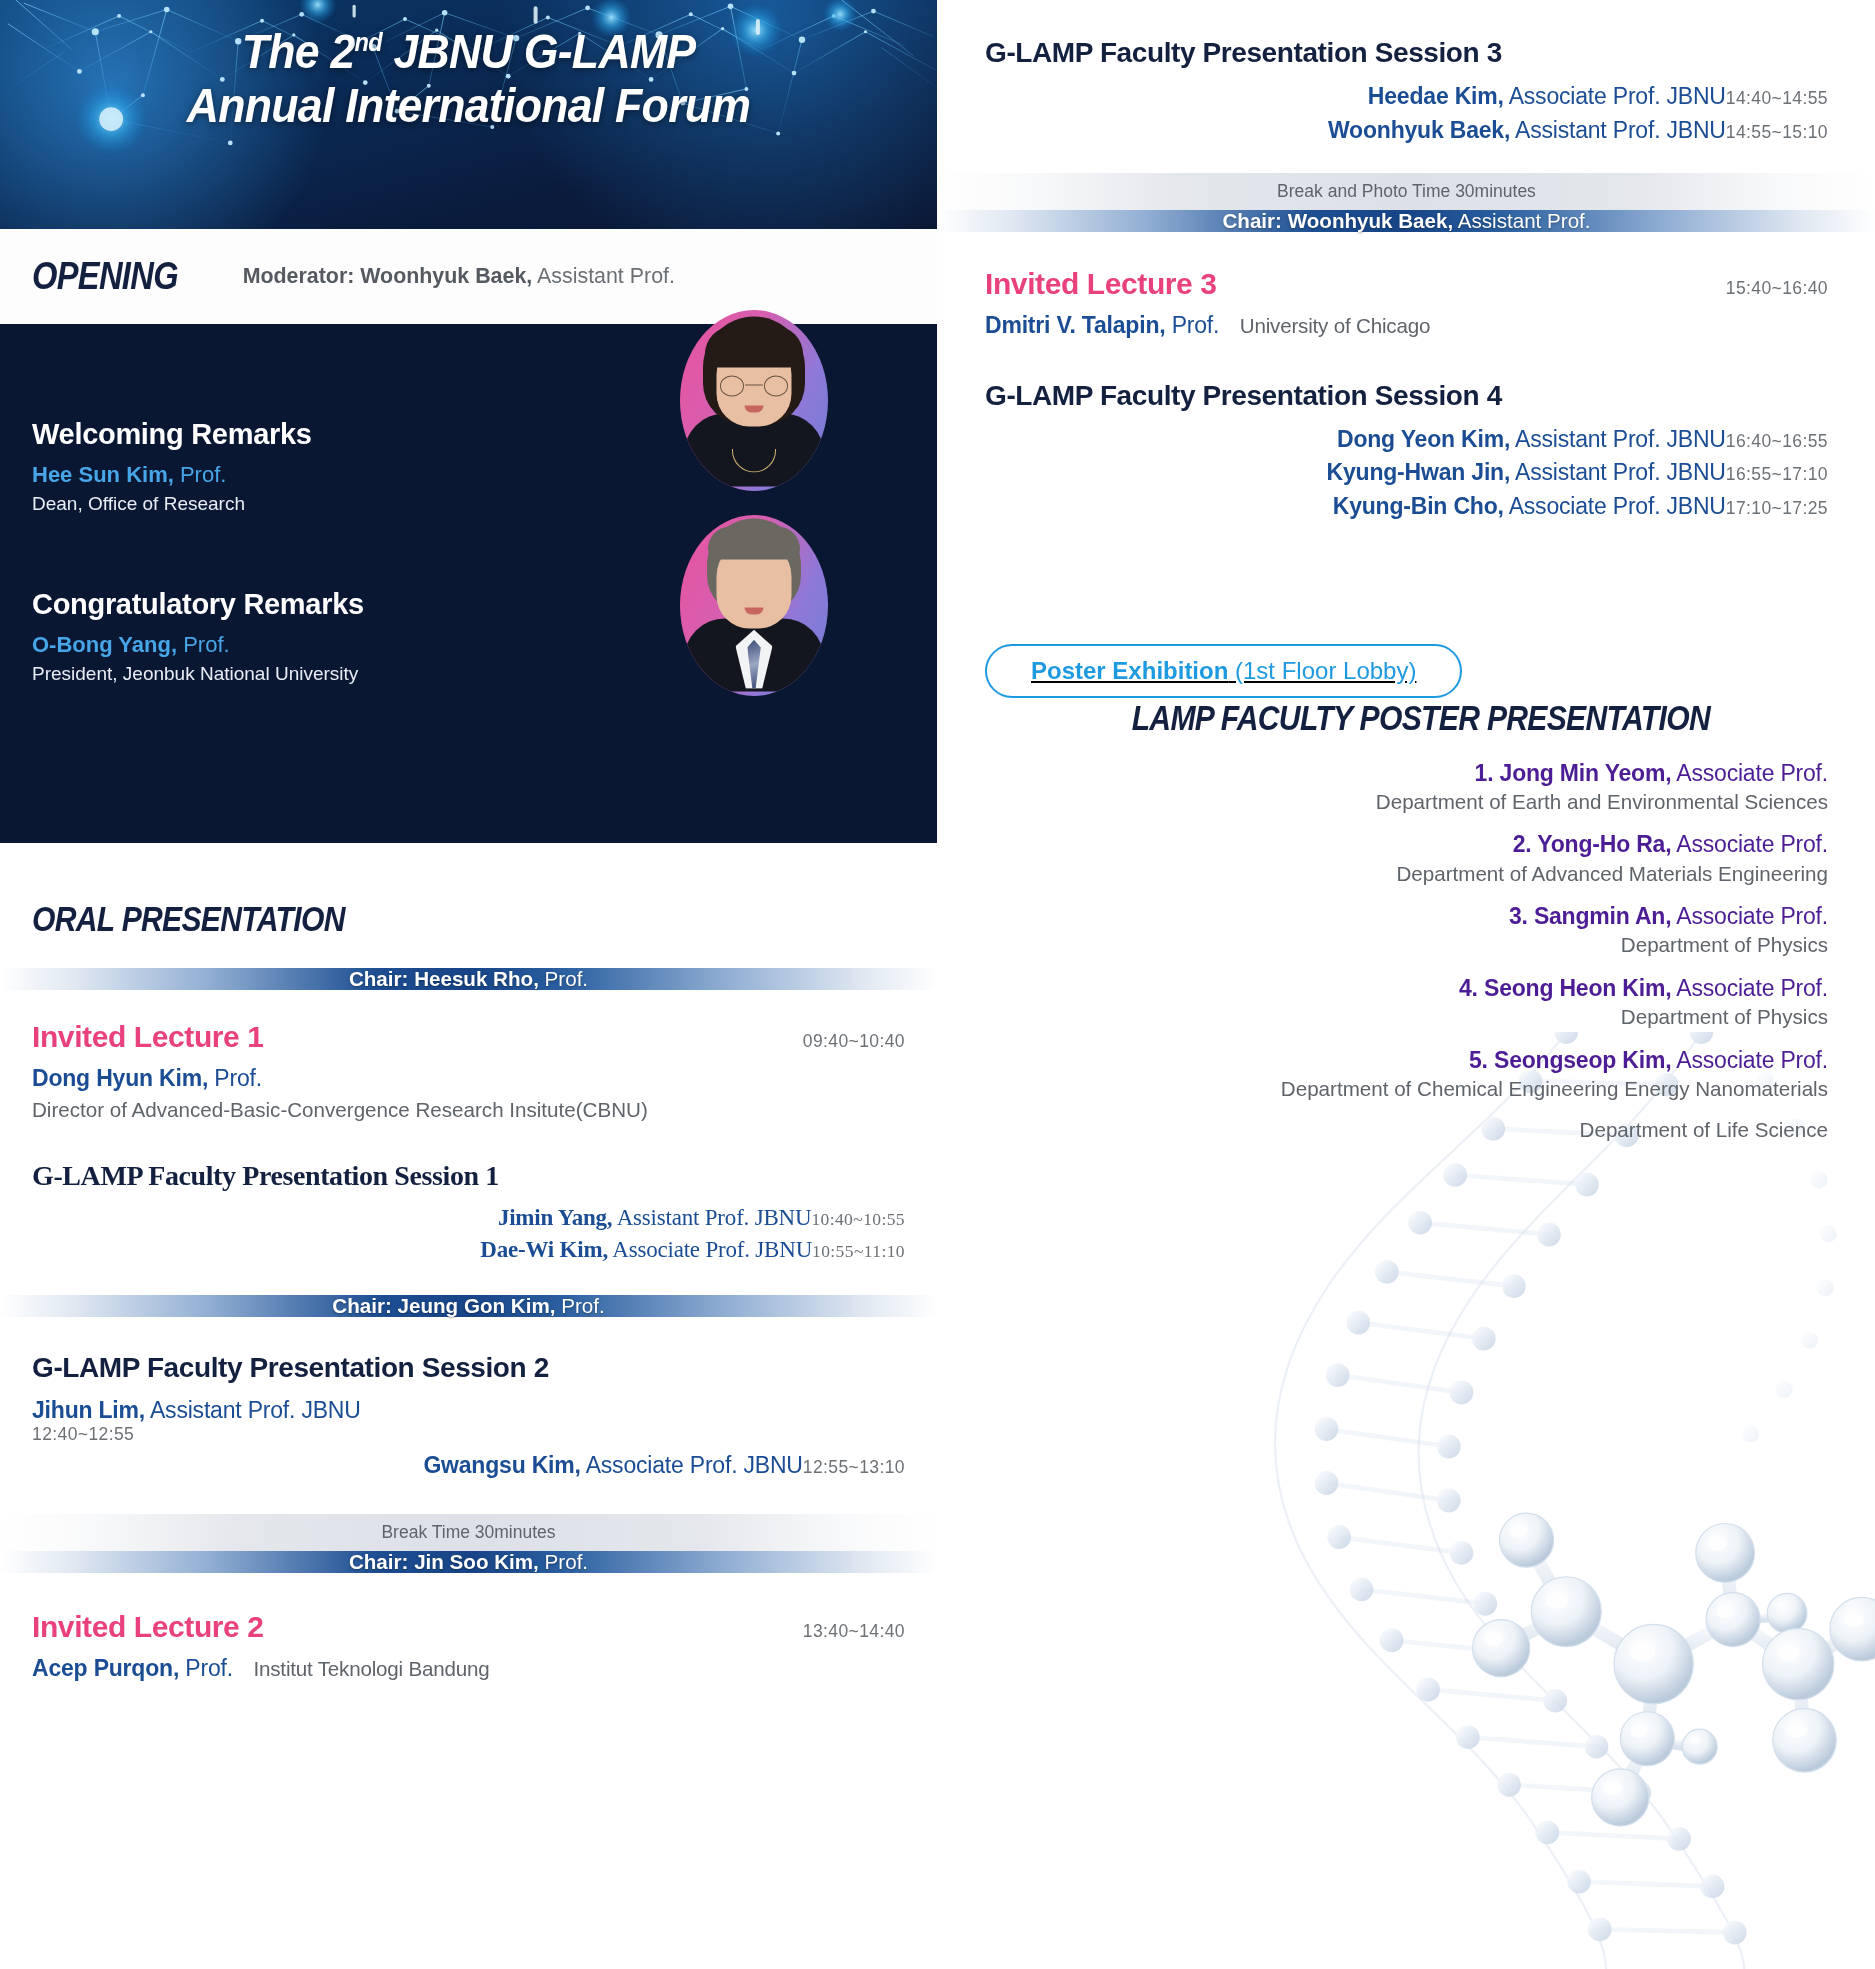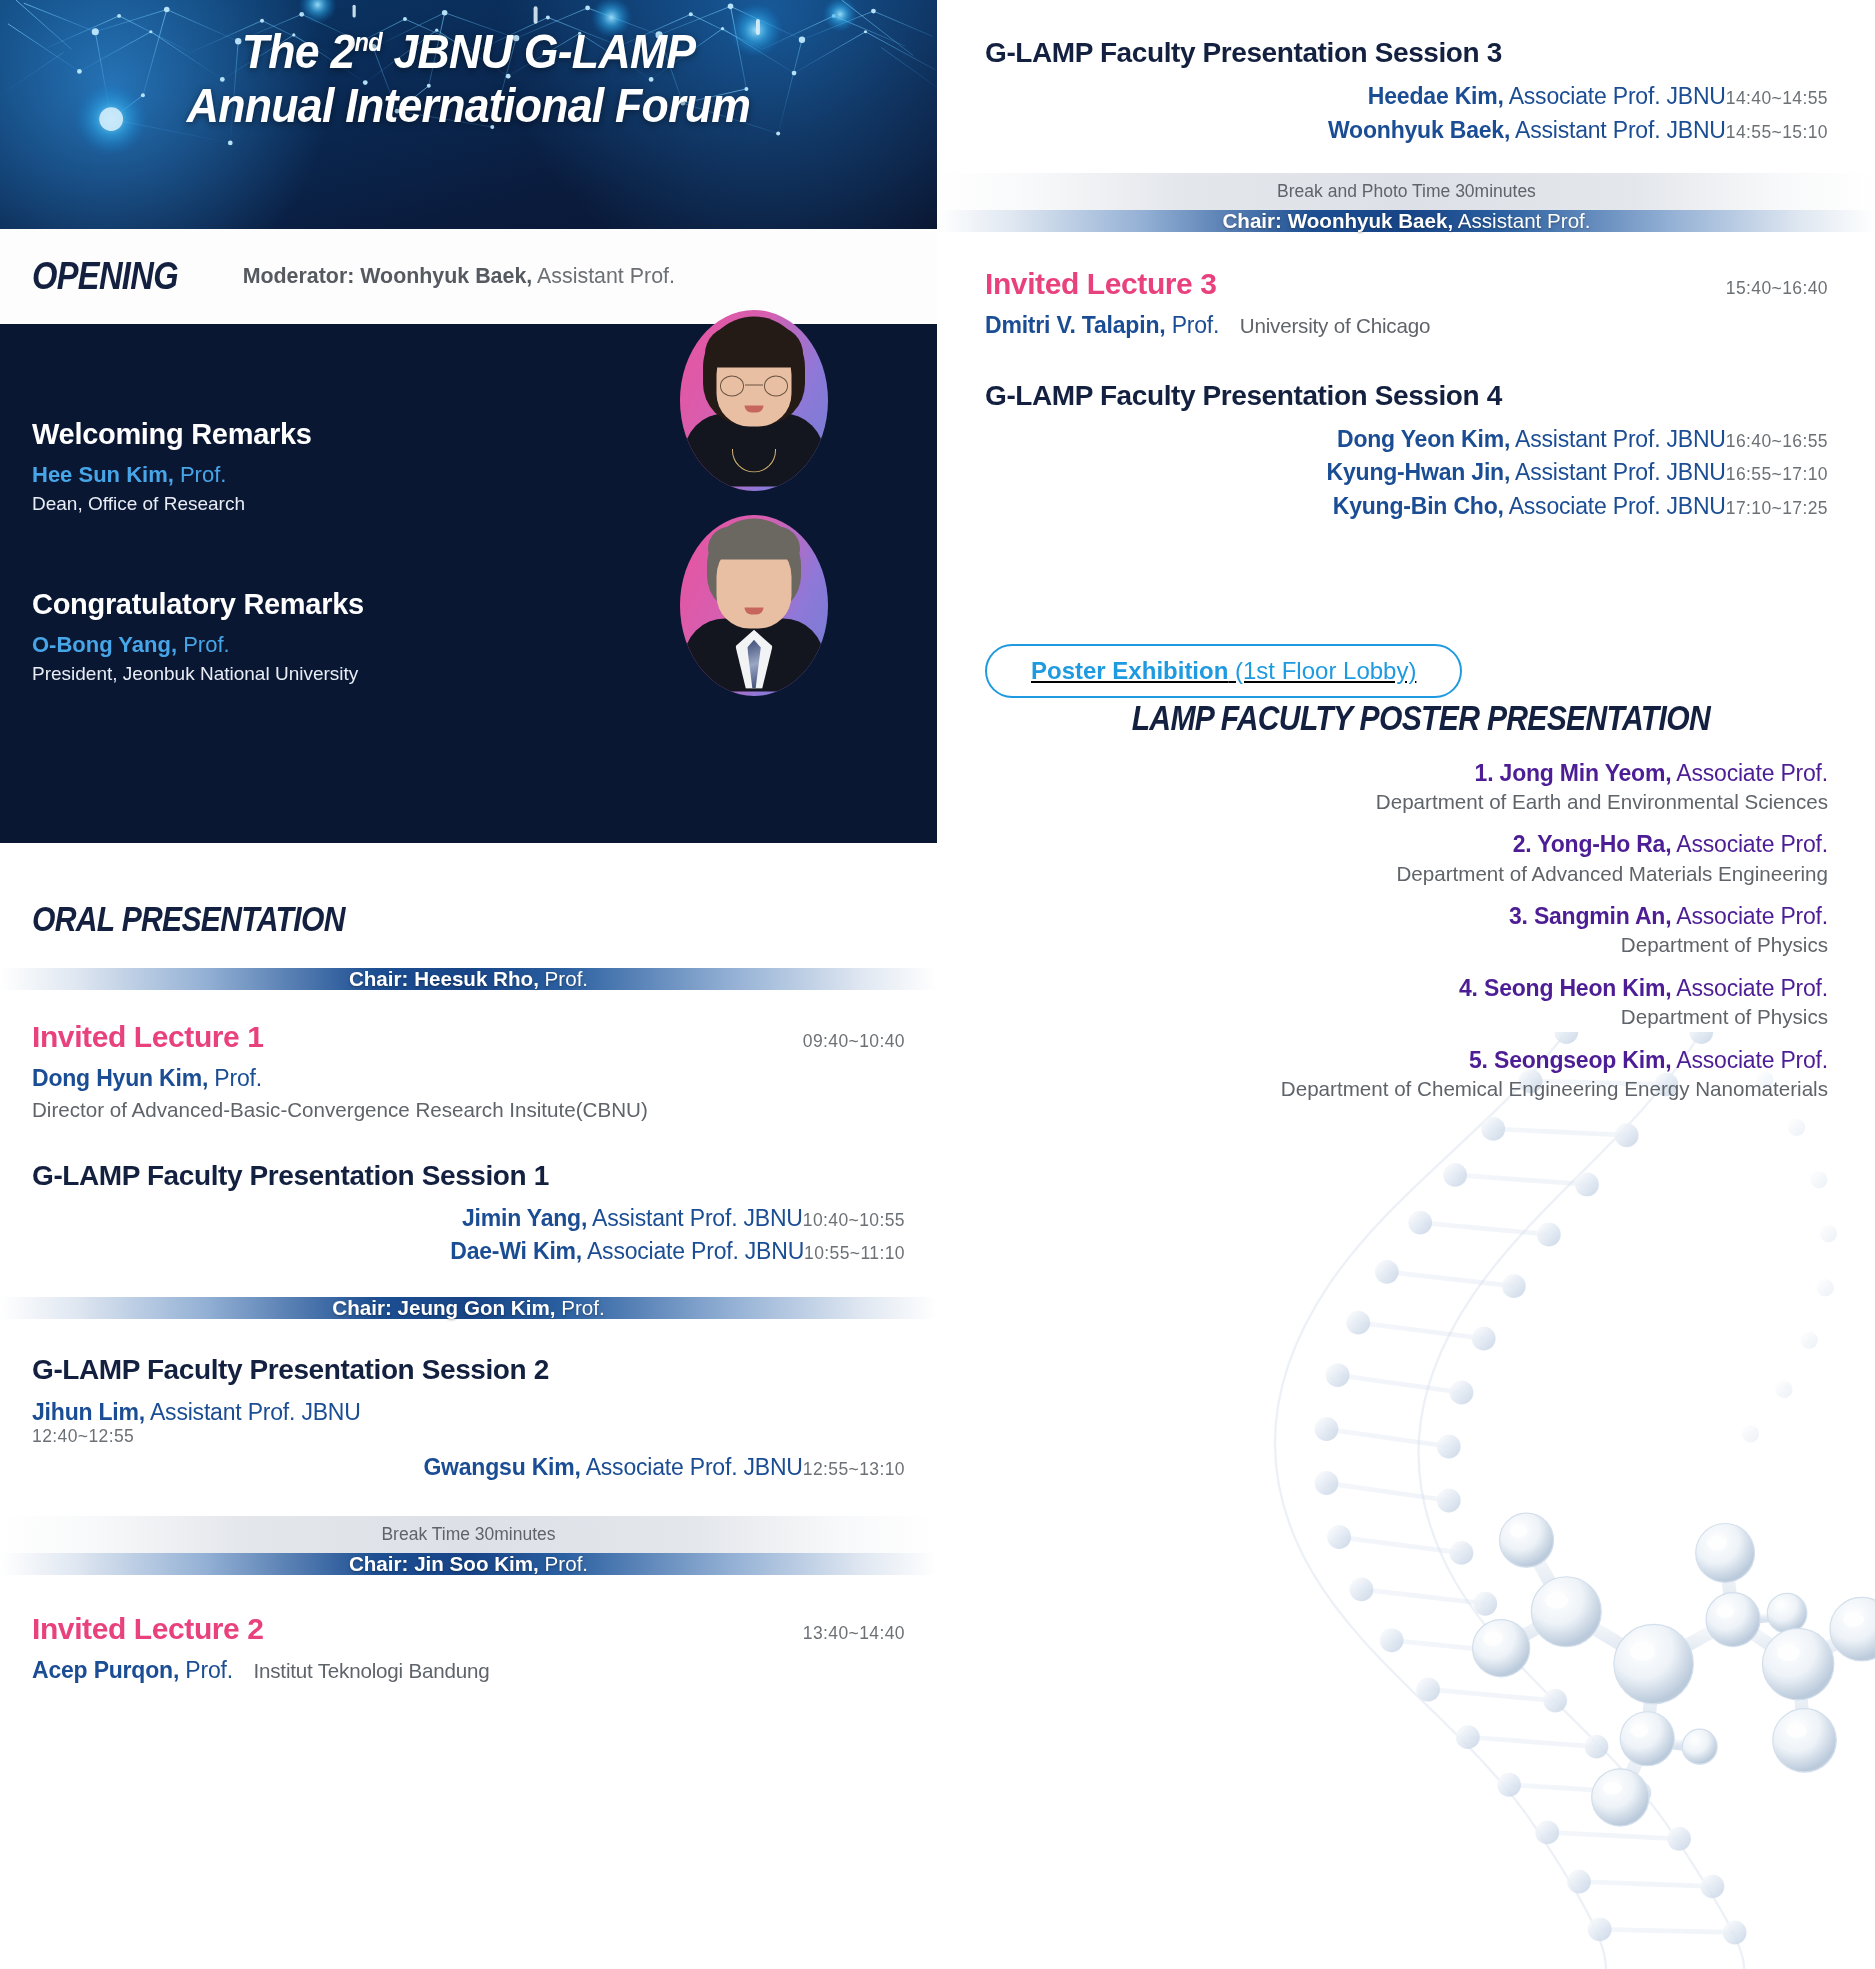--- a/index.html
+++ b/index.html
@@ -347,21 +347,21 @@
         <div class="row">
           <div class="inv-title">Invited Lecture 1</div>
           <div class="time">09:40~10:40</div>
         </div>
         <div class="speaker" style="margin-top:11px;">
           <span>Dong Hyun Kim,</span><span class="light"> Prof.</span>
         </div>
         <div class="affil" style="margin-top:6.4px;">Director of Advanced-Basic-Convergence Research Insitute(CBNU)</div>
       </div>
 
-      <div style="margin-top:38px;">
+      <div style="margin-top:38px;font-family:Liberation Serif, serif;">
         <div class="sess-title">G-LAMP Faculty Presentation Session 1</div>
         <div class="sess-row" style="margin-top:12.7px;">
           <div class="speaker"><span>Jimin Yang,</span><span class="light"> Assistant Prof. JBNU</span></div>
           <div class="time">10:40~10:55</div>
         </div>
         <div class="sess-row">
           <div class="speaker"><span>Dae-Wi Kim,</span><span class="light"> Associate Prof. JBNU</span></div>
           <div class="time">10:55~11:10</div>
         </div>
       </div>
@@ -620,19 +620,20 @@
         </div>
         <div class="poster-item">
           <div class="poster-name"><span>4. Seong Heon Kim,</span><span class="light"> Associate Prof.</span></div>
           <div class="poster-dept">Department of Physics</div>
         </div>
         <div class="poster-item">
           <div class="poster-name"><span>5. Seongseop Kim,</span><span class="light"> Associate Prof.</span></div>
           <div class="poster-dept">Department of Chemical Engineering Energy Nanomaterials</div>
         </div>
         <div class="poster-item">
+          <div class="poster-dept">Department of Life Science</div>
         </div>
       </div>
 
     </div>
   </div>
 </div>
 
 
 </body></html>

